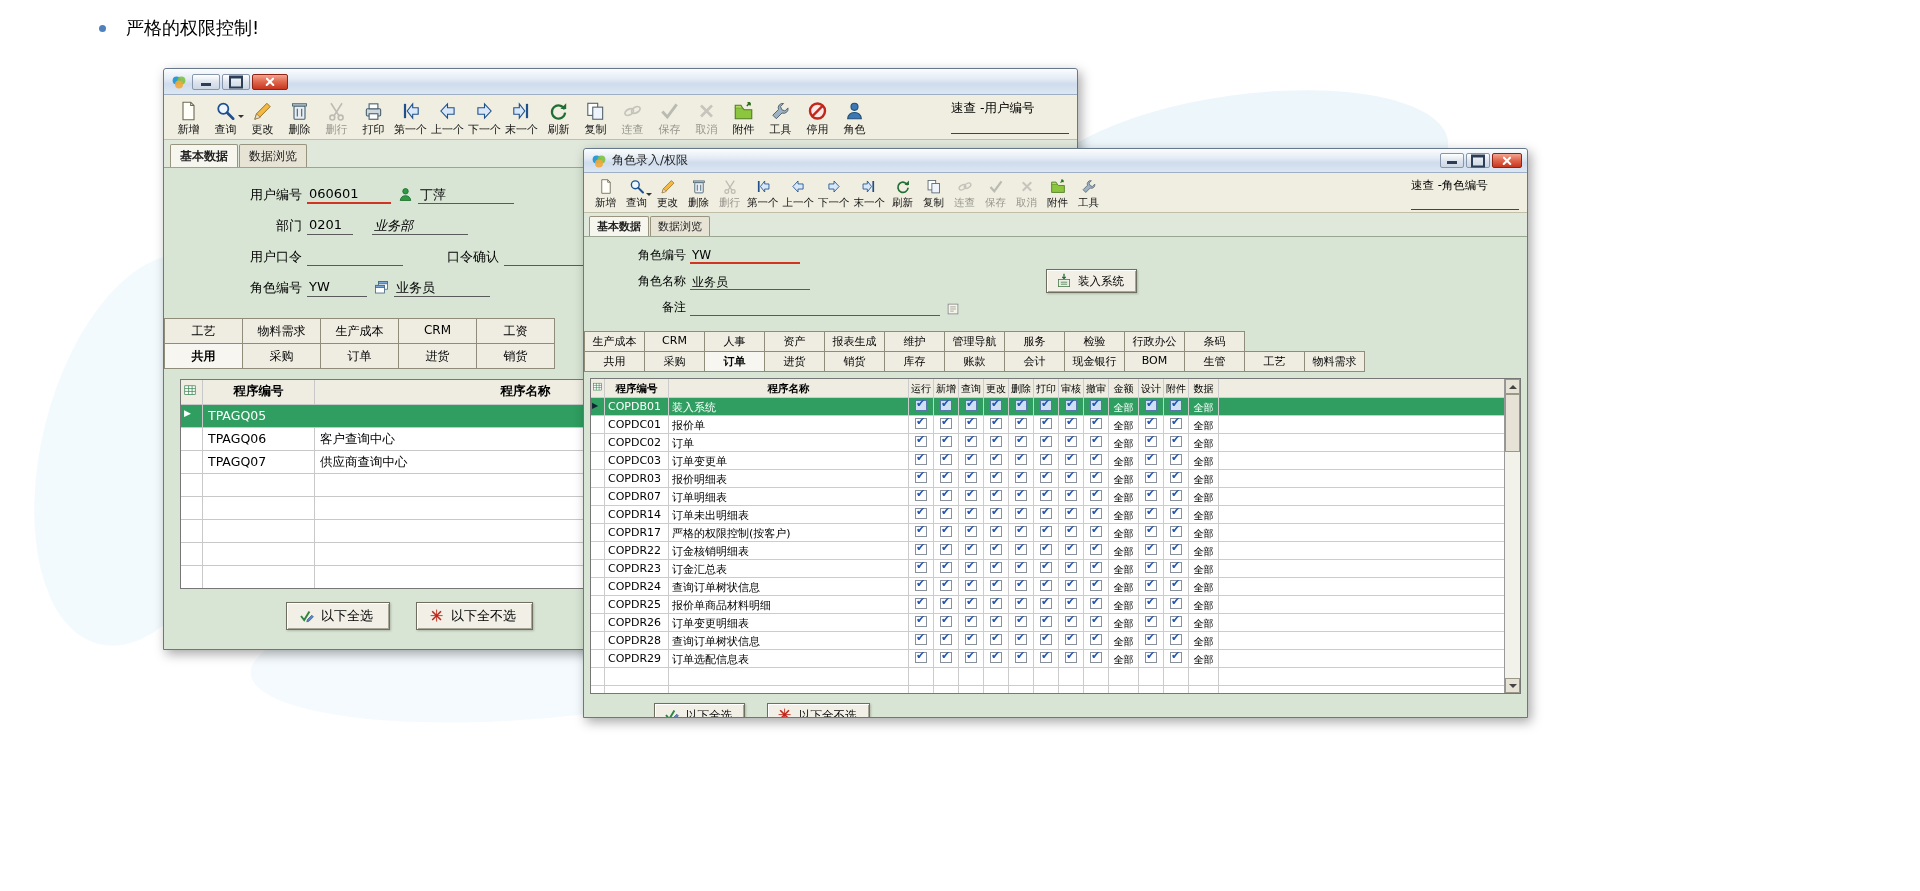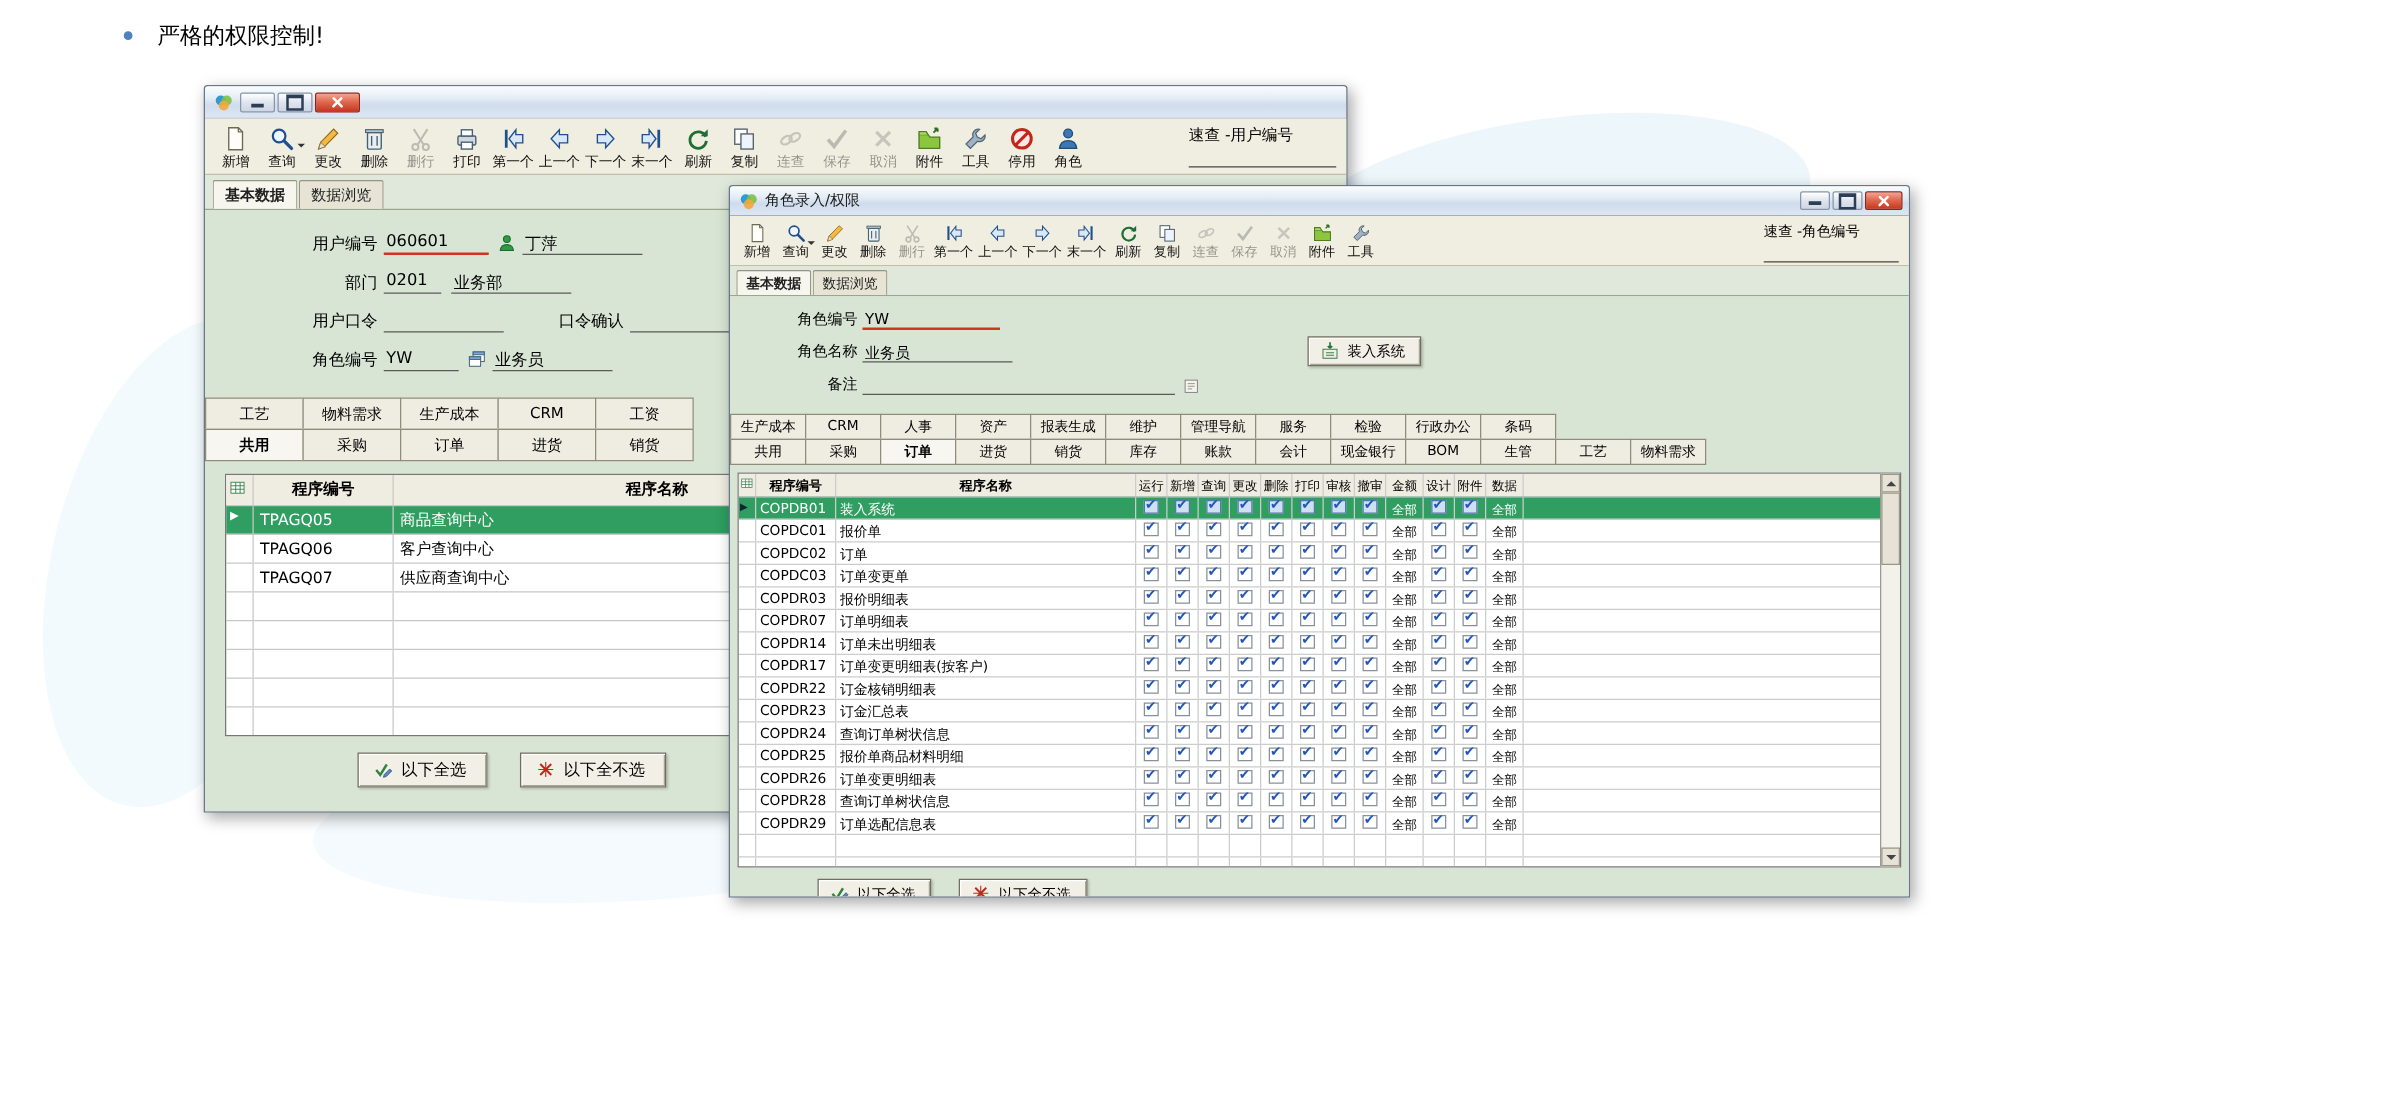--- a/index.html
+++ b/index.html
@@ -62,21 +62,21 @@
 .form1{padding:18px 0 6px 58px;}
 .frow{display:flex;align-items:flex-end;margin-bottom:13px;font-size:13px;}
 .flabel{display:inline-block;text-align:right;margin-right:5px;white-space:nowrap;}
 .fl80{width:80px;}
 .fval{display:inline-block;border-bottom:1px solid #5a5a5a;padding:0 2px 1px;height:18px;font-size:13px;white-space:nowrap;}
 .fval.redline{border-bottom:2px solid #d03522;}
 .w84{width:84px;}.w60{width:60px;}.w96{width:96px;}.w46{width:46px;}
 .inline-icon{width:17px;height:17px;display:inline-block;margin:0 4px 1px 6px;}
 .inline-icon svg{width:100%;height:100%;}
 .gap26{margin-left:26px;width:70px;}
-.gap8{margin-left:8px;}
+.gap8{margin-left:19px;font-style:italic;}
 
 .modtabs{margin-top:2px;}
 .modrow{display:flex;}
 .modrow+.modrow{margin-top:-1px;}
 .modtab{width:79px;text-align:center;font-size:12px;padding:4px 0 3px;background:#efede2;border:1px solid #8f8c7a;margin-left:-1px;cursor:pointer;white-space:nowrap;overflow:hidden;}
 .modtab:first-child{margin-left:0;}
 .modtab.active{font-weight:bold;background:#f7f6f0;}
 .win2 .modtab{width:61px;font-size:11px;padding:2px 0;}
 
 .tbl1{margin:10px 0 0 16px;width:557px;background:#fff;border:1px solid #777;font-size:12.5px;}
@@ -371,21 +371,20 @@
             <div class="t1c t1marker"><svg viewBox="0 0 20 20">
                 <rect x="2.5" y="4" width="15" height="12.5" fill="#fff" stroke="#2e7d46"></rect>
                 <path d="M2.5 8h15M2.5 12h15M8 4v12.5M13 4v12.5" stroke="#2e7d46"></path>
               </svg></div>
             <div class="t1c t1code">程序编号</div>
             <div class="t1c t1name">程序名称</div>
           </div>
           <div class="t1row sel">
             <div class="t1c t1marker">▶</div>
             <div class="t1c t1code">TPAGQ05</div>
-            <div class="t1c t1name">商品查询中心</div>
           </div>
           <div class="t1row">
             <div class="t1c t1marker"></div>
             <div class="t1c t1code">TPAGQ06</div>
             <div class="t1c t1name">客户查询中心</div>
           </div>
           <div class="t1row">
             <div class="t1c t1marker"></div>
             <div class="t1c t1code">TPAGQ07</div>
             <div class="t1c t1name">供应商查询中心</div>
@@ -779,21 +778,21 @@
               <div class="g2c g2perm"><span class="chk"></span></div>
               <div class="g2c g2perm wide">全部</div>
               <div class="g2c g2perm"><span class="chk"></span></div>
               <div class="g2c g2perm"><span class="chk"></span></div>
               <div class="g2c g2perm wide">全部</div>
               <div class="g2c g2fill"></div>
             </div>
             <div class="g2row">
               <div class="g2c g2marker"></div>
               <div class="g2c g2code">COPDR17</div>
-              <div class="g2c g2name">订单变更明细表(按客户)</div>
+              <div class="g2c g2name">严格的权限控制(按客户)</div>
               <div class="g2c g2perm"><span class="chk"></span></div>
               <div class="g2c g2perm"><span class="chk"></span></div>
               <div class="g2c g2perm"><span class="chk"></span></div>
               <div class="g2c g2perm"><span class="chk"></span></div>
               <div class="g2c g2perm"><span class="chk"></span></div>
               <div class="g2c g2perm"><span class="chk"></span></div>
               <div class="g2c g2perm"><span class="chk"></span></div>
               <div class="g2c g2perm"><span class="chk"></span></div>
               <div class="g2c g2perm wide">全部</div>
               <div class="g2c g2perm"><span class="chk"></span></div>

